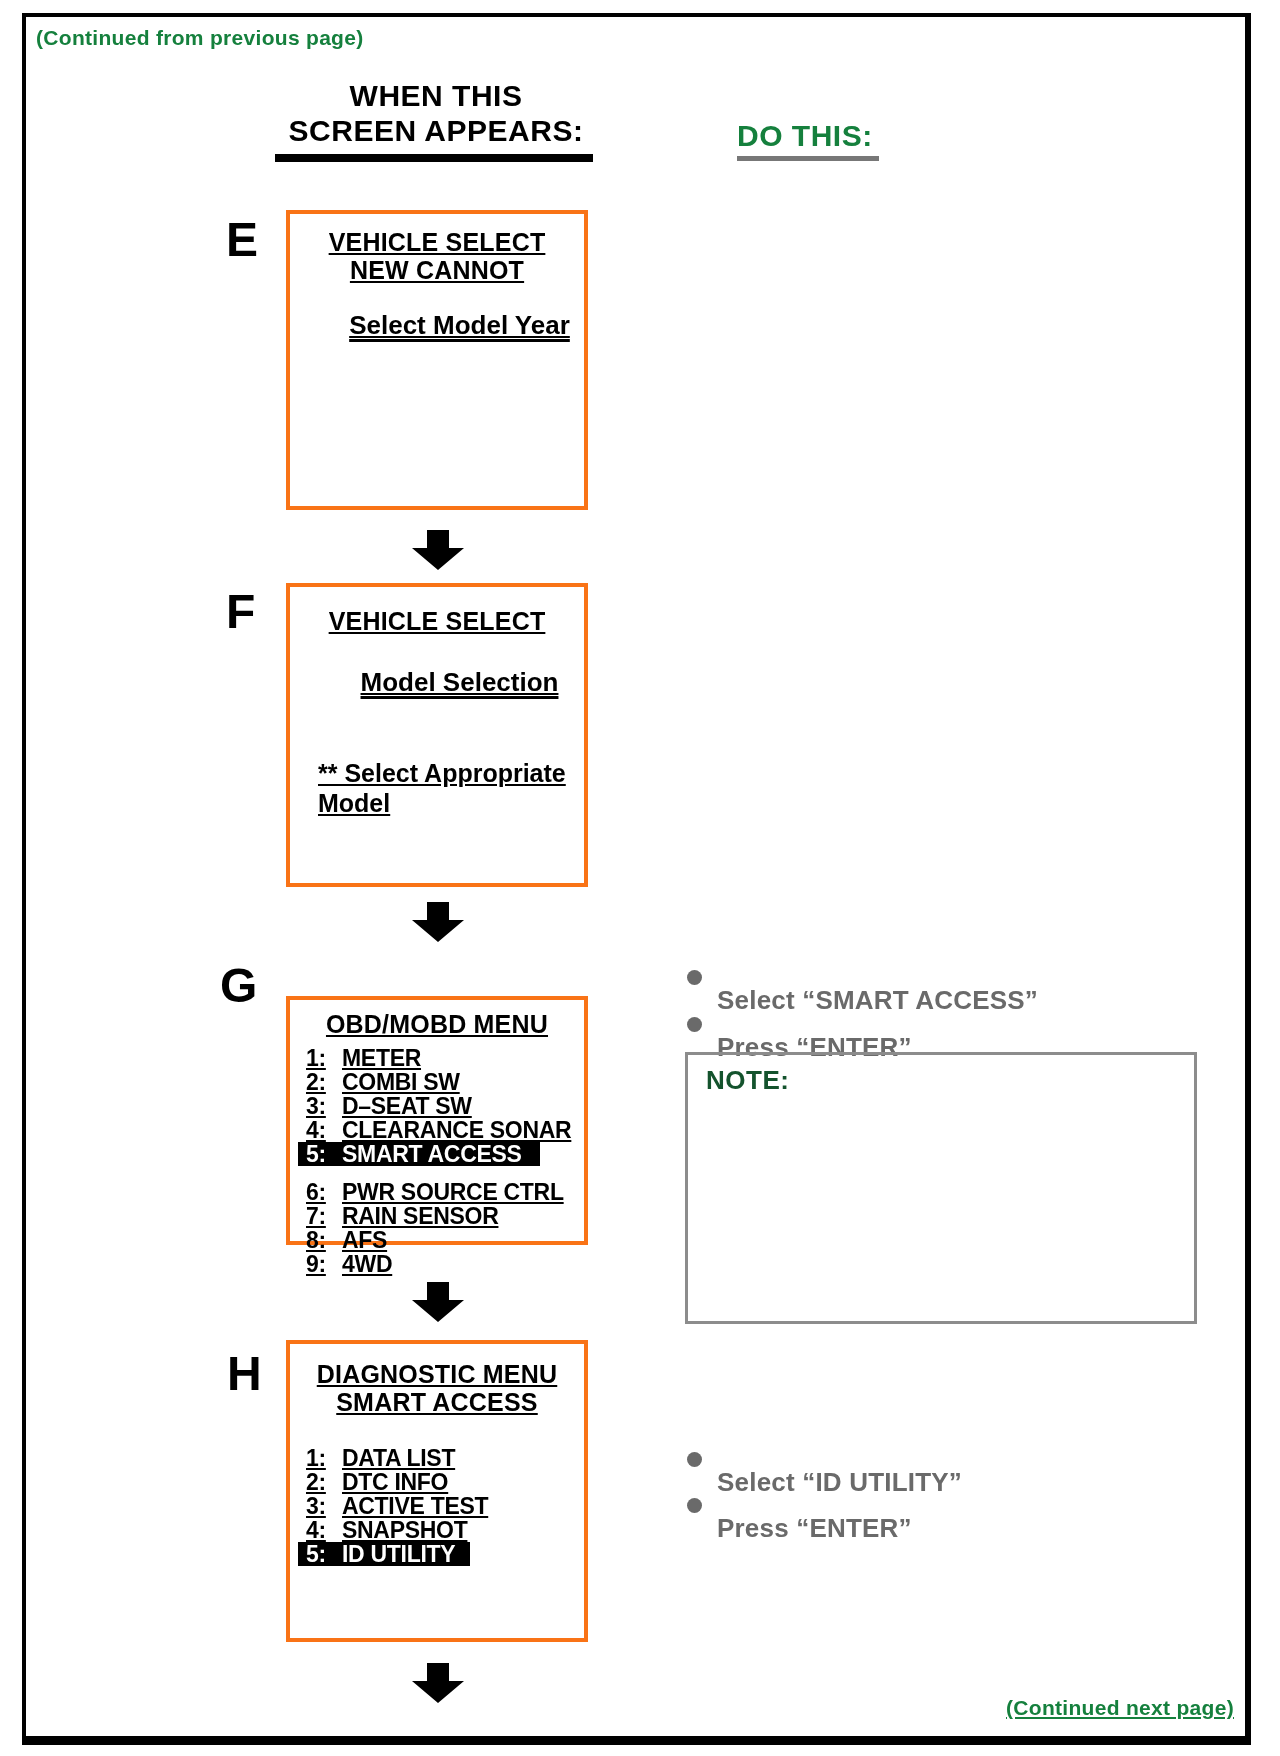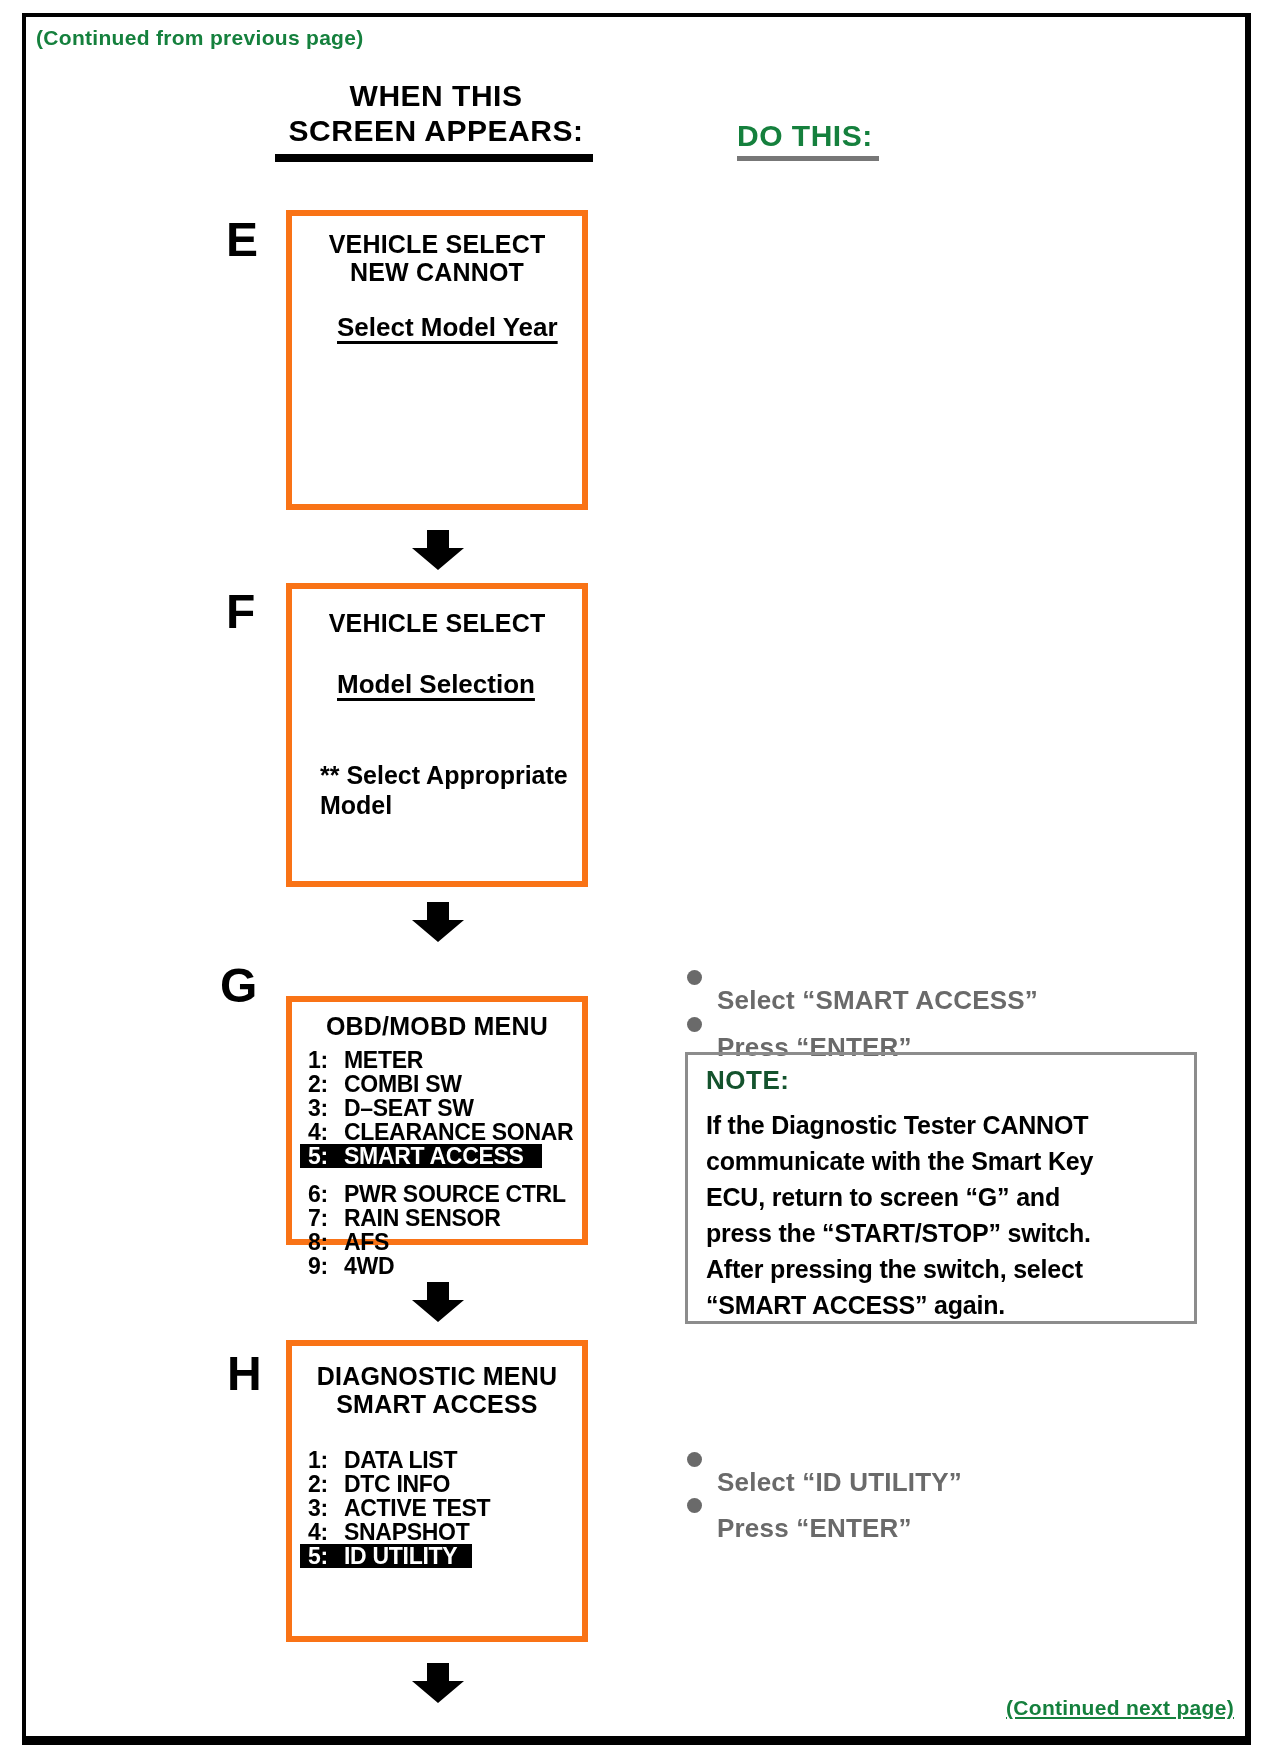--- a/index.html
+++ b/index.html
@@ -9,23 +9,23 @@
          border:4px solid #000;border-right-width:6px;border-bottom-width:9px;}
   .gray{color:#15803d;}
   .cont-from{position:absolute;left:36px;top:26px;font-size:21px;letter-spacing:.3px;}
   .cont-next{position:absolute;right:46px;top:1696px;font-size:21px;letter-spacing:.3px;text-decoration:underline;}
   .hdr-when{position:absolute;left:250px;top:78px;width:372px;text-align:center;
             font-size:30px;line-height:35px;letter-spacing:.5px;}
   .hdr-when-bar{position:absolute;left:275px;top:154px;width:318px;height:8px;background:#000;}
   .hdr-do{position:absolute;left:737px;top:119px;font-size:30px;letter-spacing:.5px;
           padding:0 6px 3px 0;border-bottom:5px solid #777;}
   .letter{position:absolute;font-size:48px;line-height:48px;}
-  .sbox{position:absolute;left:286px;width:302px;box-sizing:border-box;border:6px solid #f97316;background:#fff;}
+  .sbox{position:absolute;left:286px;width:302px;box-sizing:border-box;border:4px solid #f97316;background:#fff;text-decoration:underline;}
   .bt{text-align:center;font-size:25px;line-height:28px;letter-spacing:.2px;}
-  .blink{font-size:26px;text-decoration:underline;
+  .blink{text-align:center;font-size:26px;text-decoration:underline;
          text-decoration-thickness:3px;text-underline-offset:5px;padding-left:45px;}
   .bnote{font-size:25px;line-height:30px;margin-left:28px;text-align:left;}
   .menu{margin-top:8px;}
   .mi{display:flex;align-items:center;font-size:23px;line-height:24px;height:24px;
       padding-left:16px;letter-spacing:-.3px;white-space:nowrap;}
   .mi .num{width:36px;flex:0 0 36px;}
   .mi.hl{background:#000;color:#fff;padding-left:8px;margin-left:8px;box-sizing:border-box;}
   .hl-g{width:242px;margin-bottom:14px;}
   .hl-h{width:172px;}
   .arrow{position:absolute;left:412px;width:52px;height:40px;}
@@ -128,28 +128,20 @@
     <span class="dot"></span>
     <span class="itxt">Select  “SMART ACCESS”</span>
   </div>
   <div class="instr" style="top:1008px;">
     <span class="dot"></span>
     <span class="itxt">Press  “ENTER”</span>
   </div>
 
   <div class="notebox">
     <div class="notelabel">NOTE:</div>
-    <div class="notepara">
-      <div>If the Diagnostic Tester CANNOT</div>
-      <div>communicate with the Smart Key</div>
-      <div>ECU, return to screen “G” and</div>
-      <div>press the “START/STOP” switch.</div>
-      <div>After pressing the switch, select</div>
-      <div>“SMART ACCESS” again.</div>
-    </div>
   </div>
 
   <svg class="arrow" style="top:1282px;" viewBox="0 0 52 40">
     <polygon points="15,0 37,0 37,18 52,18 26,40 0,18 15,18" fill="#000"></polygon>
   </svg>
 
   <div class="letter" style="left:227px;top:1350px;">H</div>
   <div class="sbox" style="top:1340px;height:302px;">
     <div class="bt" style="margin-top:16px;">
       <div>DIAGNOSTIC MENU</div>

